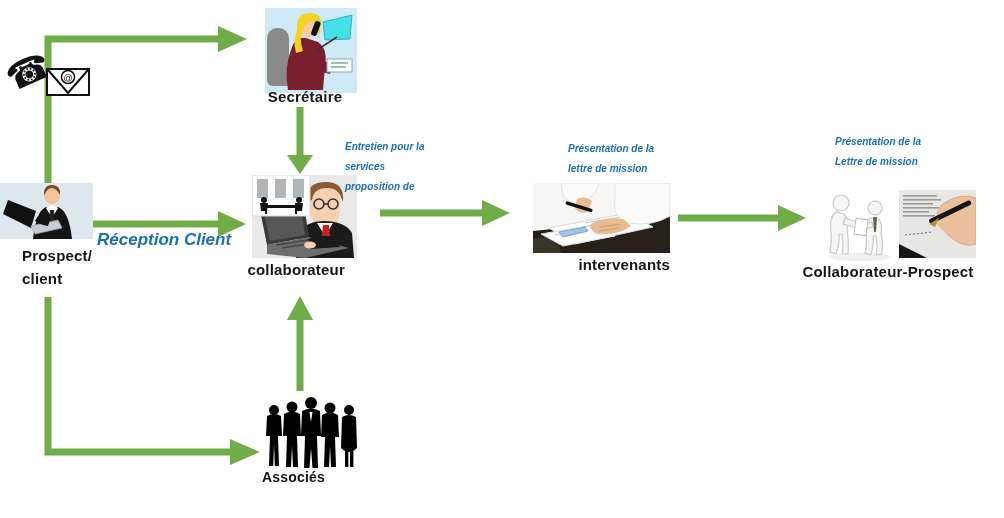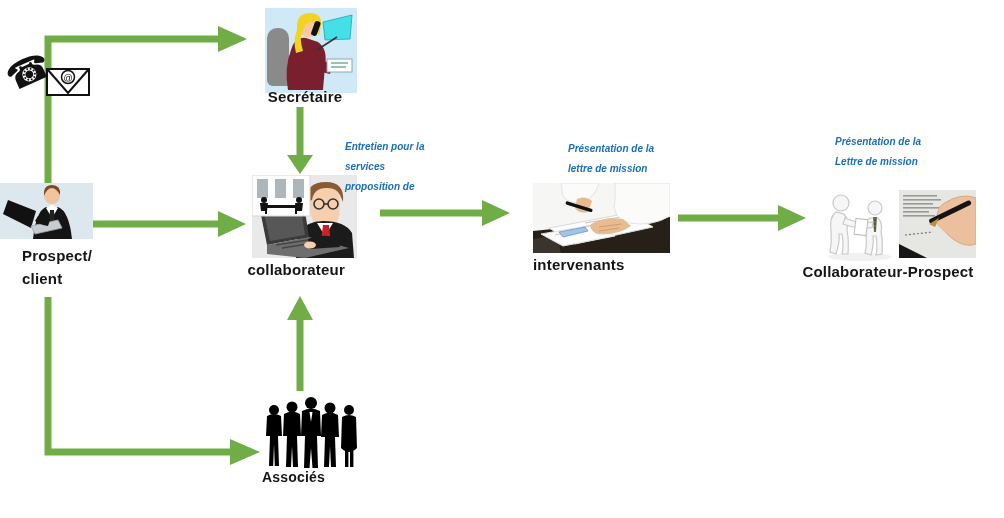--- a/index.html
+++ b/index.html
@@ -137,21 +137,21 @@
     <line x1="22" y1="52" x2="48" y2="47" stroke="#cccccc" stroke-width="1"></line>
     <polygon points="26,49 52,44 55,48 30,54" fill="#9fc6e8" stroke="#5b8db8" stroke-width="0.7"></polygon>
     <path d="M82,0 L137,0 L137,33 Q118,44 96,40 Q78,35 82,16 Z" fill="#fbfbfa" stroke="#e3e3e1"></path>
     <path d="M58,41 Q72,33 90,36 L98,43 Q84,53 64,51 Q55,46 58,41 Z" fill="#e8bb90"></path>
     <line x1="66" y1="44" x2="88" y2="41" stroke="#cf9d72" stroke-width="1"></line>
     <line x1="66" y1="48" x2="86" y2="45" stroke="#cf9d72" stroke-width="1"></line>
     <path d="M28,0 L66,0 Q63,13 50,19 Q36,22 30,13 Z" fill="#fbfbfa" stroke="#e3e3e1"></path>
     <path d="M44,16 Q52,12 59,18 L55,29 Q46,31 42,25 Z" fill="#e8bb90"></path>
     <rect x="32" y="22" width="28" height="3.4" rx="1.7" fill="#101010" transform="rotate(17 46 24)"></rect>
   </svg>
-  <div class="node-label" style="left:533px;top:256px;width:137px;text-align:left;">intervenants</div>
+  <div class="node-label" style="left:533px;top:256px;width:137px;text-align:right;">intervenants</div>
 
   <svg class="abs" style="left:822px;top:190px;" width="76" height="72" viewBox="0 0 76 72">
     <ellipse cx="38" cy="67" rx="32" ry="4" fill="#f1f1f1"></ellipse>
     <g fill="#f6f6f6" stroke="#c9c9c9" stroke-width="1.2">
       <path d="M14,22 Q7,27 9,41 Q10,52 8,62 L14,64 Q18,52 17,44 L20,44 Q22,56 20,64 L26,64 Q27,50 25,40 Q27,30 22,24 Z"></path>
       <circle cx="19" cy="13" r="8"></circle>
       <path d="M23,28 Q31,31 38,33 L37,38 Q29,37 21,34 Z"></path>
       <path d="M48,28 Q42,32 44,45 Q45,55 43,63 L49,65 Q52,54 51,46 L54,46 Q56,57 54,65 L60,64 Q61,51 59,42 Q61,33 56,28 Z"></path>
       <circle cx="53" cy="18" r="7"></circle>
       <path d="M50,32 Q44,33 40,34 L41,39 Q46,38 51,37 Z"></path>
@@ -194,20 +194,21 @@
       <path d="M60,19 Q68,14 76,19 L77,41 L73,41 L74,71 L69,71 L68,50 L67,71 L62,71 L63,41 L59,41 Z"></path>
       <circle cx="87" cy="14" r="5"></circle>
       <path d="M80,21 Q87,17 94,21 L95,52 Q91,56 87,56 Q83,56 79,52 Z"></path>
       <rect x="83" y="55" width="3.4" height="16"></rect>
       <rect x="88" y="55" width="3.4" height="16"></rect>
     </g>
     <polygon points="47.5,16 50.5,16 49,26" fill="#ffffff"></polygon>
   </svg>
   <div class="node-label" style="left:262px;top:469px;width:100px;text-align:left;font-size:14px;">Associés</div>
 
+  <div class="annotation" style="left:97px;top:230px;font-size:17px;">Réception Client</div>
 
   <div class="annotation" style="left:345px;top:137px;">
     <span class="line">Entretien pour la</span>
     <span class="line">services</span>
     <span class="line">proposition de</span>
   </div>
 
   <div class="annotation" style="left:568px;top:139px;">
     <span class="line">Présentation de la</span>
     <span class="line">lettre de mission</span>

